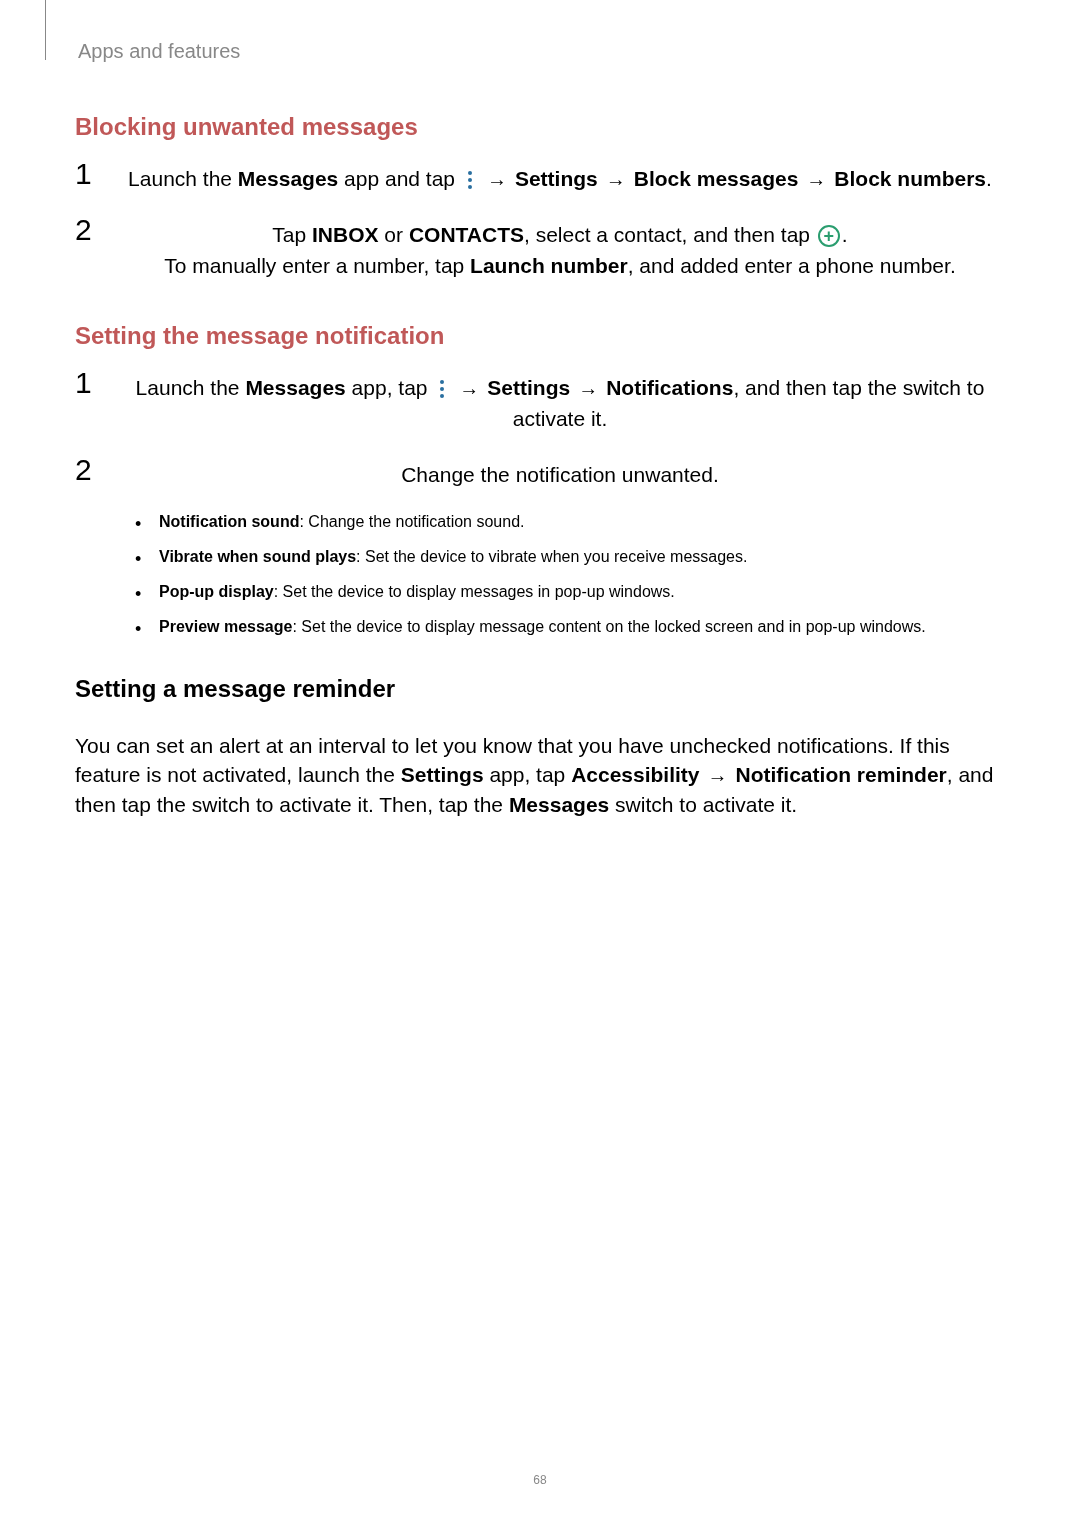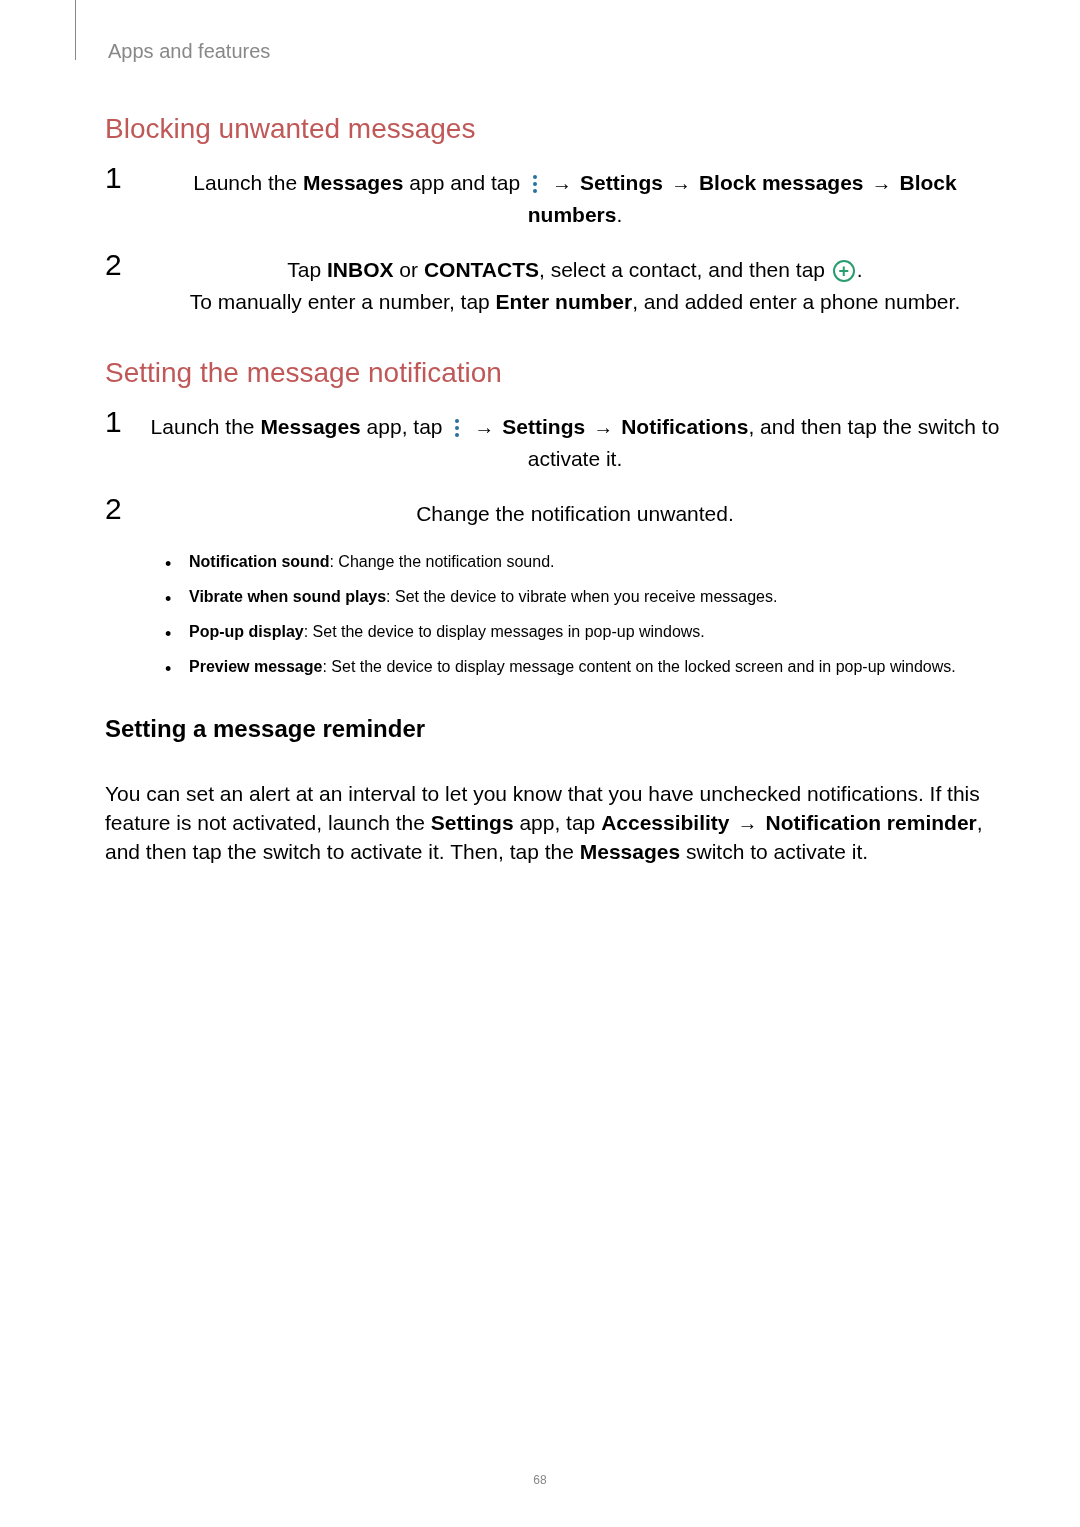--- a/index.html
+++ b/index.html
@@ -9,40 +9,40 @@
     }
     body {
       width: 1080px;
       height: 1527px;
       background: #ffffff;
       font-family: Arial, Helvetica, sans-serif;
       color: #000000;
       position: relative;
     }
     .page-content {
-      padding: 40px 75px 0 105px;
+      padding: 40px 75px 0 75px;
     }
     .header-breadcrumb {
       font-size: 20px;
       color: #888888;
       margin-bottom: 50px;
       padding-left: 3px;
       position: relative;
     }
     .header-line {
       position: absolute;
       left: -30px;
       top: -45px;
       width: 1px;
       height: 65px;
       background: #888888;
     }
     .section-heading {
-      font-size: 28px;
-      font-weight: normal;
+      font-size: 24px;
+      font-weight: bold;
       color: #c05858;
       margin-bottom: 18px;
     }
     .body-text {
       font-size: 21px;
       color: #000000;
       line-height: 1.4;
       margin-bottom: 20px;
     }
     .numbered-item {
@@ -88,21 +88,21 @@
     .bullet-text {
       font-size: 16px;
       line-height: 1.5;
       flex: 1;
     }
     .subsection-heading {
       font-size: 24px;
       font-weight: bold;
       color: #000000;
       margin-top: 35px;
-      margin-bottom: 36px;
+      margin-bottom: 28px;
     }
     .more-icon {
       display: inline-block;
       vertical-align: middle;
       width: 14px;
       height: 20px;
       position: relative;
       margin: 0 2px;
     }
     .more-icon::before {
@@ -171,21 +171,21 @@
       <div class="step-body">
         <span>Launch the </span><span class="bold">Messages</span><span> app and tap </span><span class="more-icon"></span><span class="arrow"> → </span><span class="bold">Settings</span><span class="arrow"> → </span><span class="bold">Block messages</span><span class="arrow"> → </span><span class="bold">Block numbers</span><span>.</span>
       </div>
     </div>
 
     <div class="numbered-item">
       <div class="step-number">2</div>
       <div class="step-body">
         <span>Tap </span><span class="bold">INBOX</span><span> or </span><span class="bold">CONTACTS</span><span>, select a contact, and then tap </span><span class="plus-icon"></span><span>.</span>
         <br>
-        <span>To manually enter a number, tap </span><span class="bold">Enter number</span><span>, and added enter a phone number.</span>
+        <span>To manually enter a number, tap </span><span class="bold">Launch number</span><span>, and added enter a phone number.</span>
       </div>
     </div>
   </div>
 
   <div class="section-block">
     <h2 class="section-heading">Setting the message notification</h2>
 
     <div class="numbered-item">
       <div class="step-number">1</div>
       <div class="step-body">

